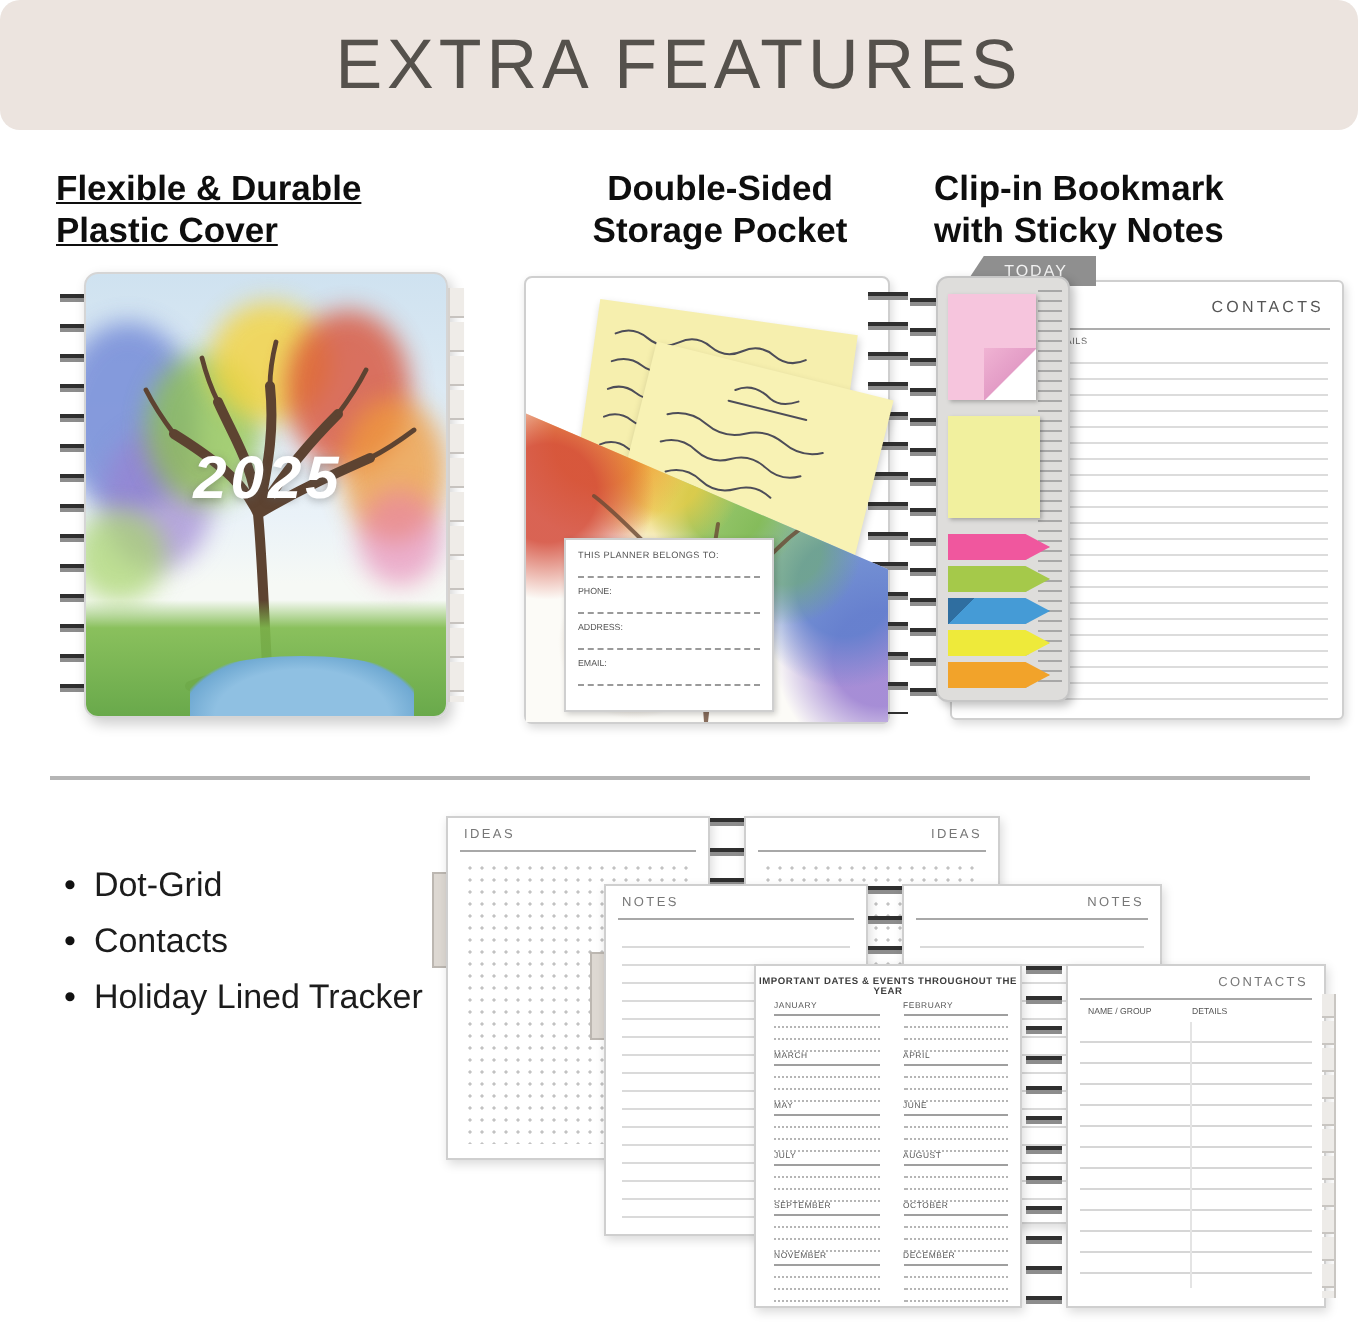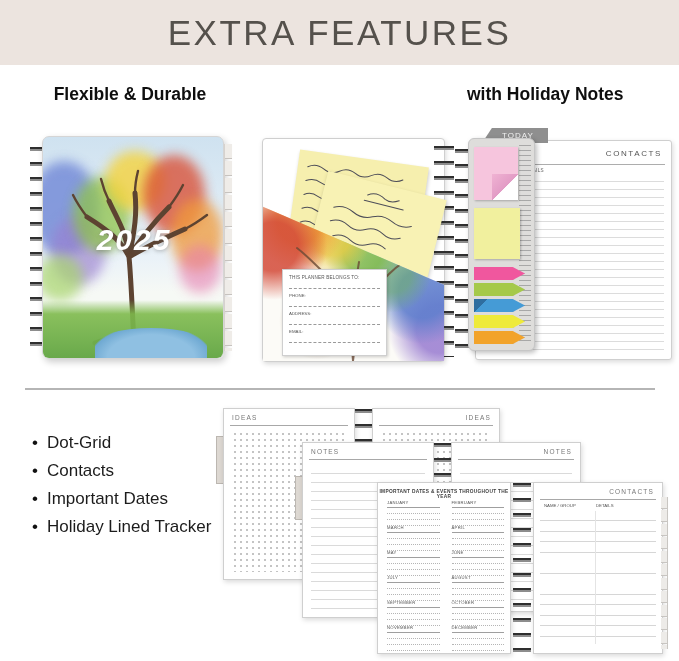--- a/index.html
+++ b/index.html
@@ -2,26 +2,26 @@
 <html><head>
 <meta charset="utf-8">
 <style>
   * { margin:0; padding:0; box-sizing:border-box; }
   html,body { background:#fff; }
   body { font-family:"Liberation Sans", sans-serif; }
   .stage { position:relative; width:679px; height:661px; background:#fff; overflow:hidden; }
   .abs { position:absolute; }
 
   
-  .banner { left:0; top:0; width:679px; height:65px; background:#ECE4DF; display:flex; align-items:center; justify-content:center; }
+  .banner { left:0; top:0; width:679px; height:65px; background:#ECE4DF; display:flex; align-items:center; justify-content:center;border-radius:10px; }
   .banner-title { font-size:35px; font-weight:300; letter-spacing:2.5px; color:#55514C; }
 
   
   .feat-title { font-size:17.5px; line-height:21px; font-weight:bold; color:#0e0e0e; }
-  .ft1 { left:28px; top:84px; width:204px; text-align:center; }
+  .ft1 { left:28px; top:84px; width:204px; text-align:left;text-decoration:underline; }
   .ft2 { left:261px; top:84px; width:198px; text-align:center; }
   .ft3 { left:467px; top:84px; width:212px; text-align:left; }
 
   
   .page { background:#fff; border:1px solid #cfcfcf; box-shadow:1px 2px 5px rgba(0,0,0,.15); }
   .spiral { background:repeating-linear-gradient(to bottom, rgba(0,0,0,0) 0 3px, #2f2f2f 3px 5px, #8d8d8d 5px 7px, rgba(0,0,0,0) 7px 15px); }
   .tabstrip { background:repeating-linear-gradient(to bottom, #efece8 0 14px, #c7c3bf 14px 15px, rgba(0,0,0,0) 15px 17px); border-left:1px solid #d6d2ce; }
   .dotgrid { background-image:radial-gradient(#c2c2c2 0.7px, rgba(0,0,0,0) 0.9px); background-size:6px 6px; }
   .ruled { background:repeating-linear-gradient(to bottom, rgba(0,0,0,0) 0 7px, #dcdcdc 7px 8px); }
   .pglabel { font-size:6.5px; letter-spacing:1.2px; color:#777; }
@@ -124,23 +124,29 @@
 <body>
 
 <div class="stage">
 
   <div class="abs banner">
     <div class="banner-title">EXTRA FEATURES</div>
   </div>
 
   <div class="abs feat-title ft1">
     <div>Flexible &amp; Durable</div>
+    <div>Plastic Cover</div>
+  </div>
+  <div class="abs feat-title ft2">
+    <div>Double-Sided</div>
+    <div>Storage Pocket</div>
   </div>
   <div class="abs feat-title ft3">
-    <div>with Holiday Notes</div>
+    <div>Clip-in Bookmark</div>
+    <div>with Sticky Notes</div>
   </div>
 
   <div class="abs cover-mock">
     <div class="abs spiral cover-spiral"></div>
     <div class="abs cover">
       <div class="blob" style="left:-14px; top:24px; width:70px; height:95px; background:#6f86d6; opacity:.8;"></div>
       <div class="blob" style="left:8px; top:78px; width:55px; height:70px; background:#9a7fd0; opacity:.65;"></div>
       <div class="blob" style="left:30px; top:40px; width:58px; height:75px; background:#8fc34a; opacity:.75;"></div>
       <div class="blob" style="left:62px; top:14px; width:60px; height:60px; background:#f5d33c; opacity:.8;"></div>
       <div class="blob" style="left:100px; top:18px; width:62px; height:80px; background:#d94f35; opacity:.78;"></div>
@@ -222,21 +228,20 @@
       <div class="flag fl4"></div>
       <div class="flag fl5"></div>
     </div>
   </div>
 
   <div class="abs divider"></div>
 
   <ul class="abs ap-list">
     <li>Dot-Grid</li>
     <li>Contacts</li>
-    <li>Important Dates</li>
     <li>Holiday Lined Tracker</li>
   </ul>
 
   <div class="abs spread ideas-spread">
     <div class="abs side-tab" style="left:0; top:30px; width:9px; height:48px;"></div>
     <div class="abs page" style="left:7px; top:2px; width:132px; height:172px;">
       <div class="pglabel label-l">IDEAS</div>
       <div class="pg-head-rule"></div>
       <div class="fill-dots dotgrid"></div>
     </div>

